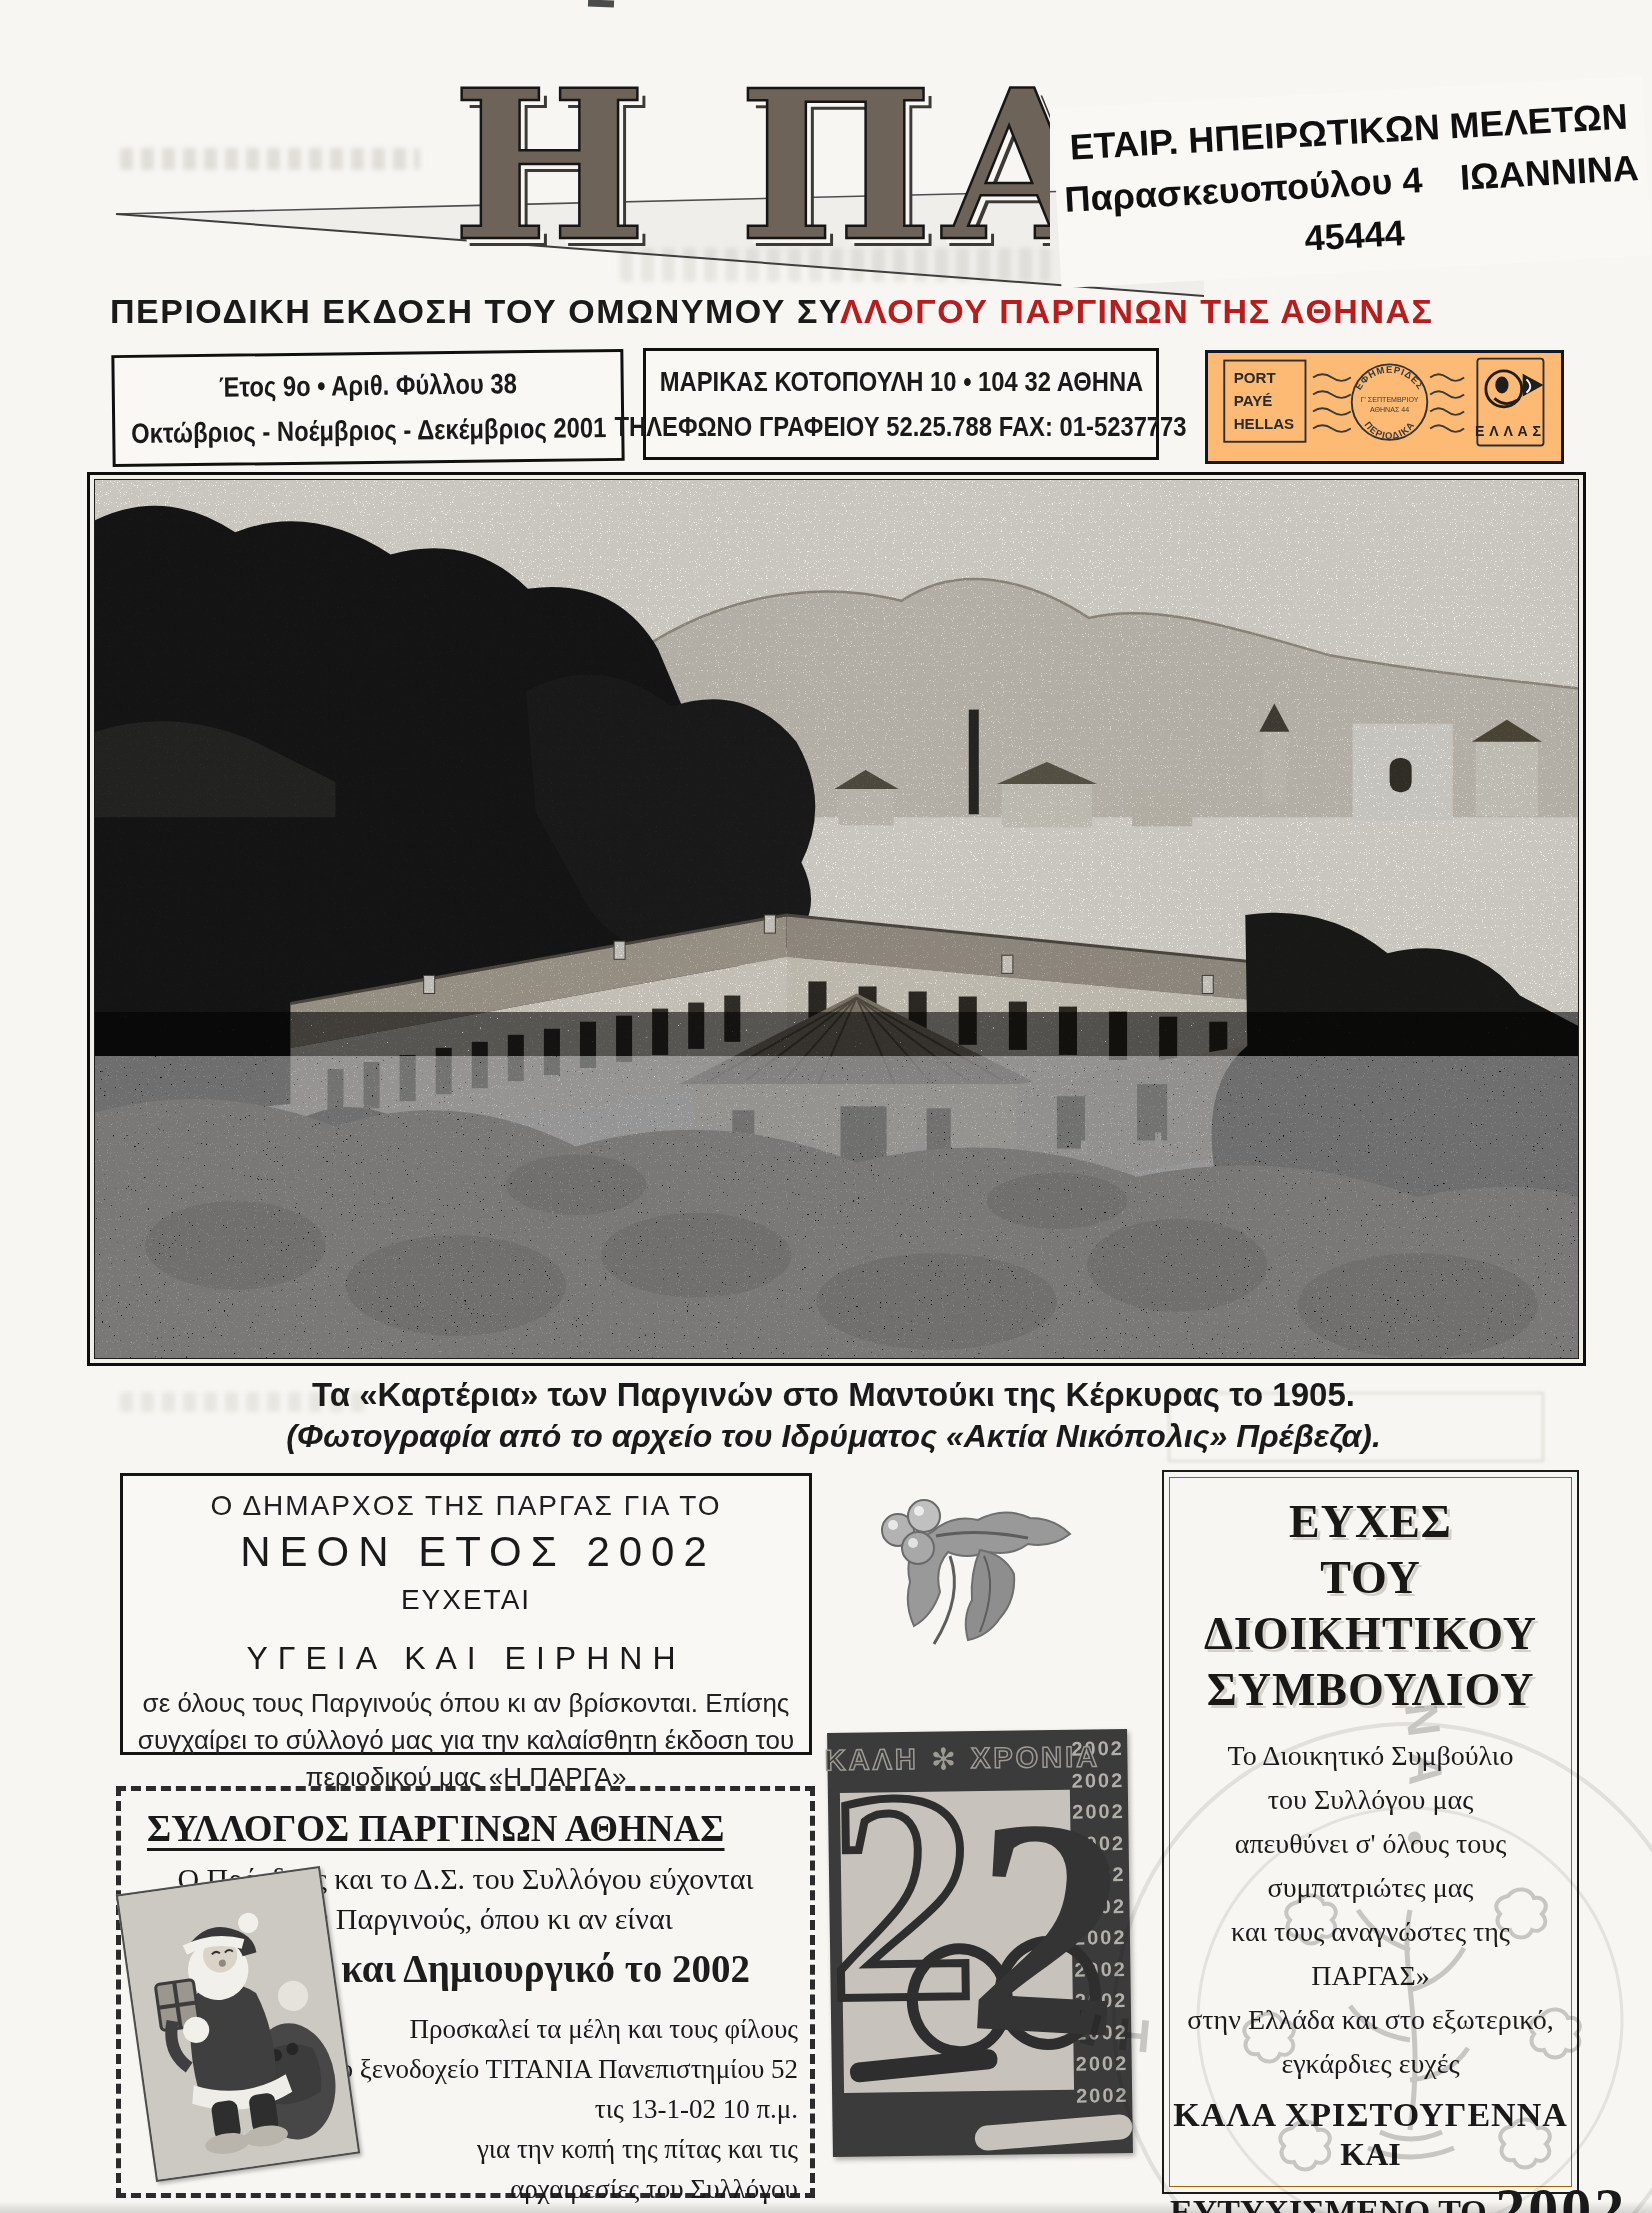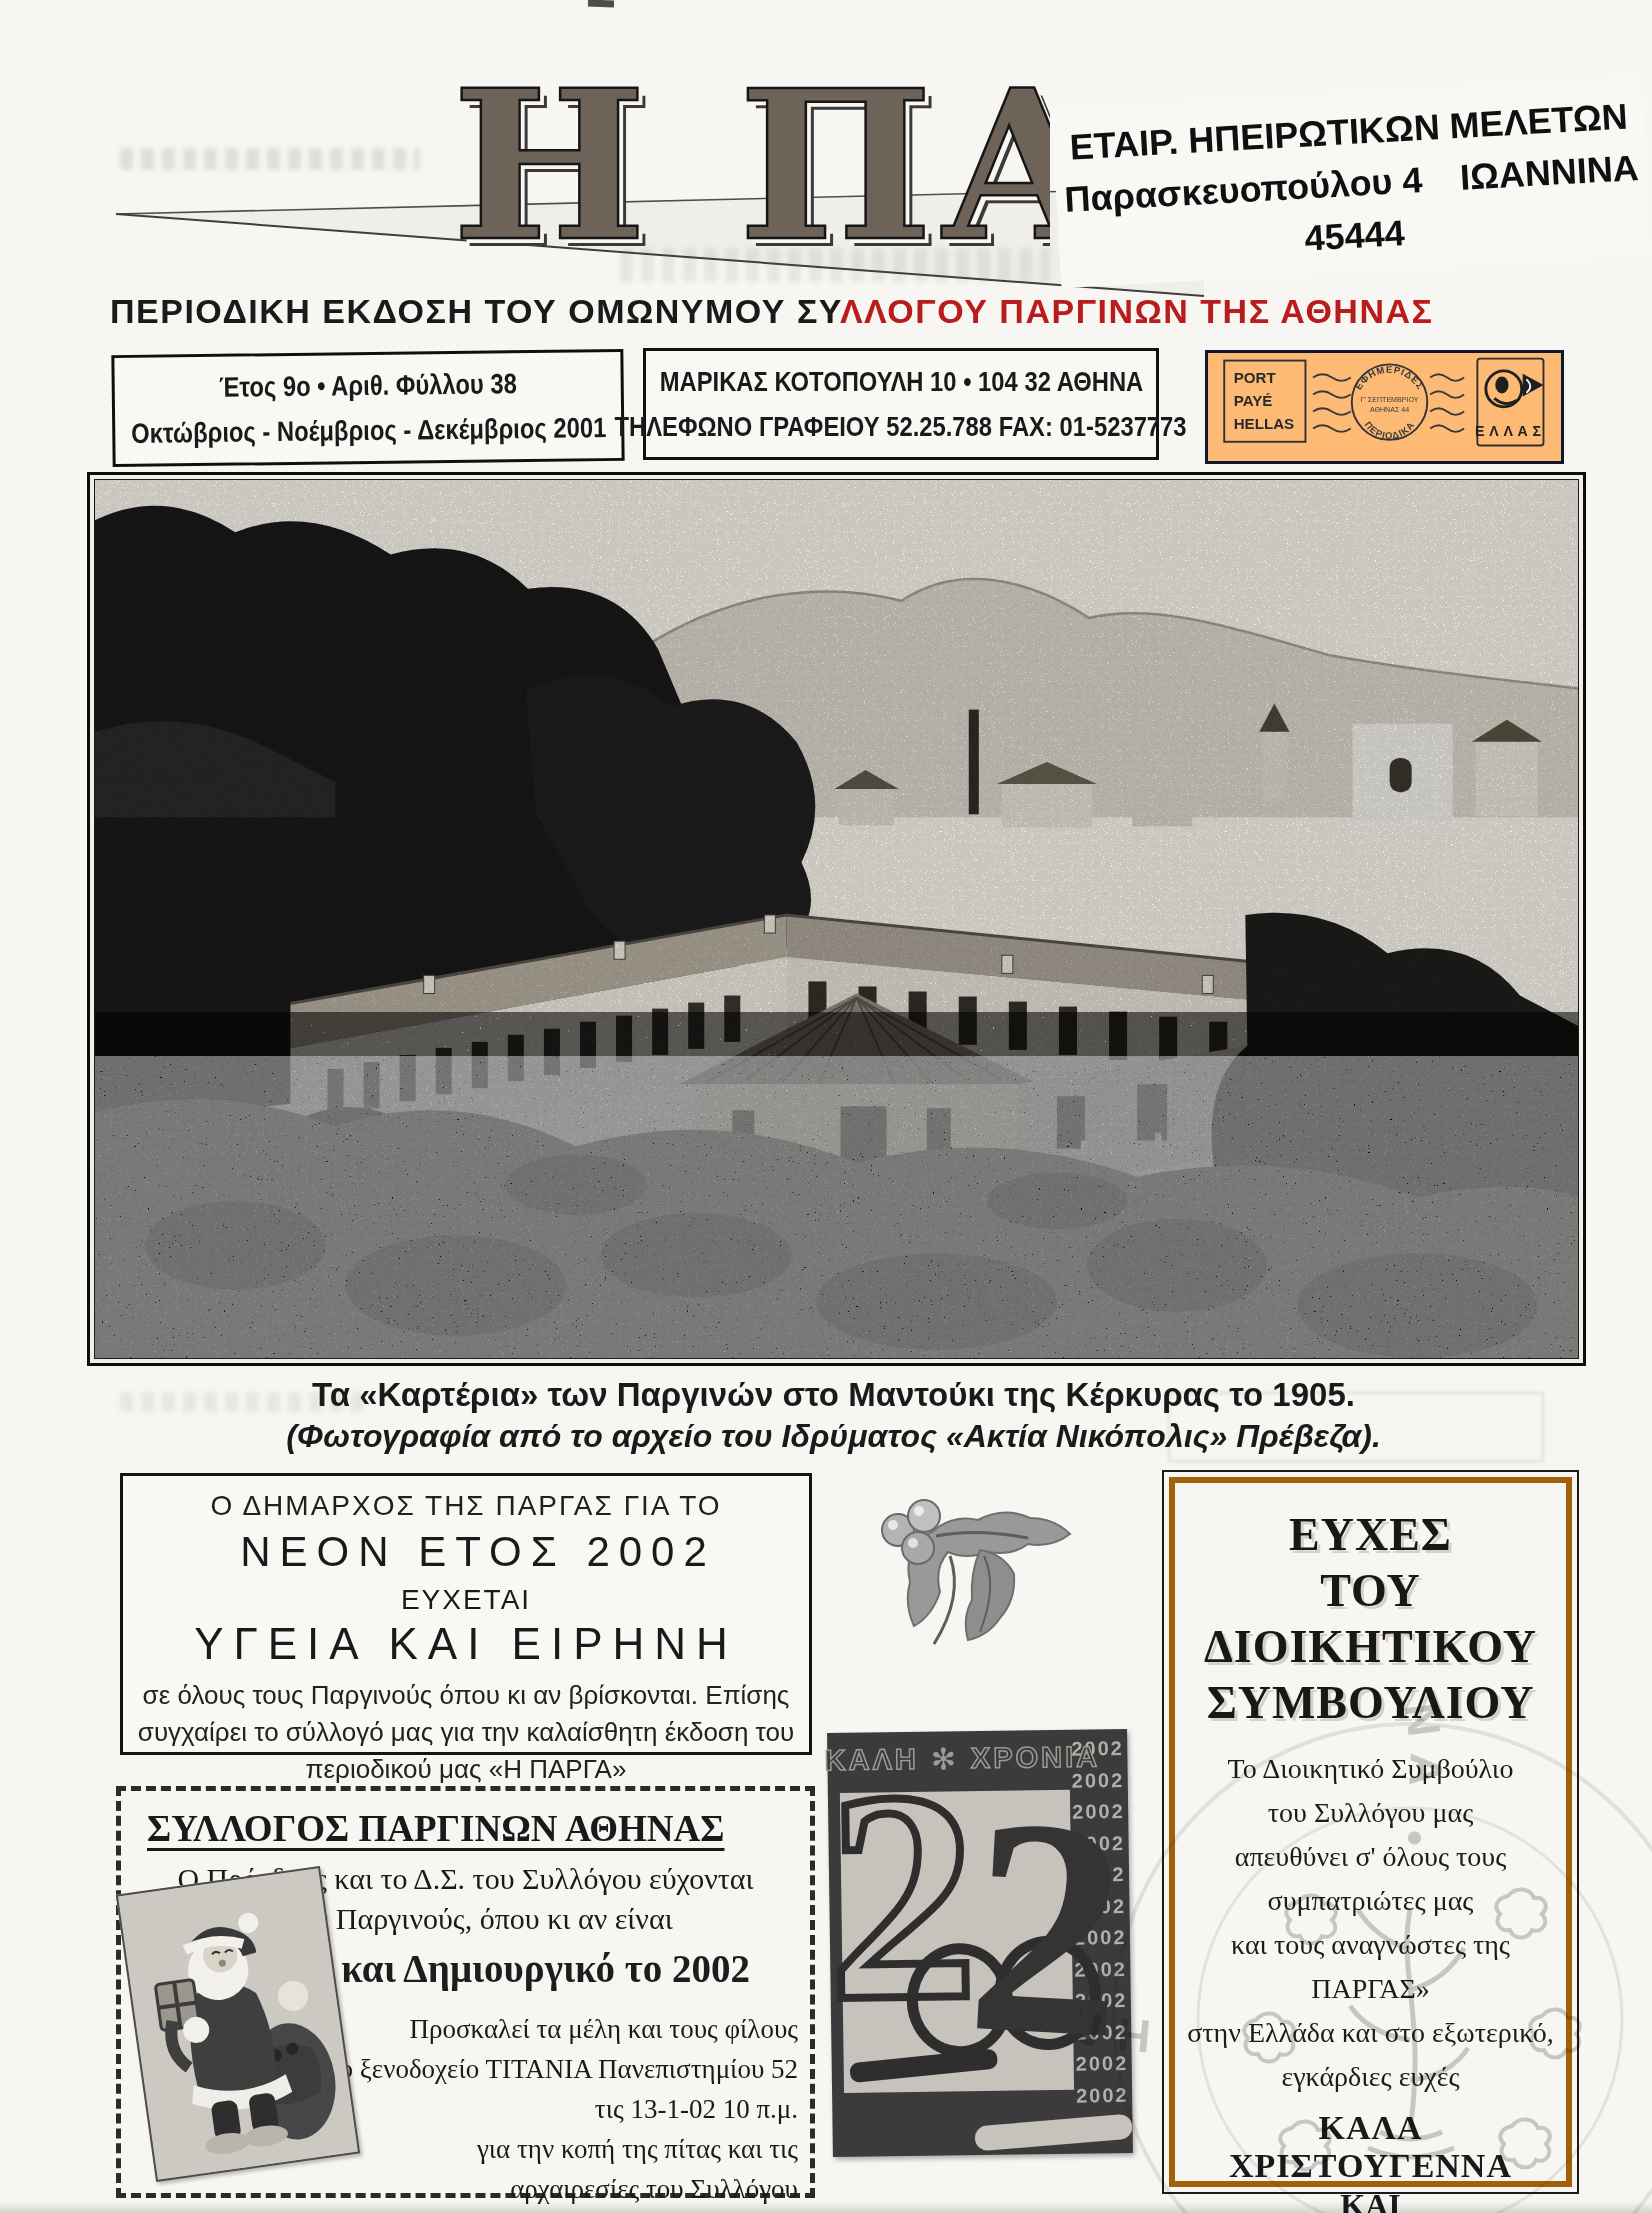--- a/index.html
+++ b/index.html
@@ -30,21 +30,21 @@
   .photo-inner{position:absolute;inset:4px;border:1px solid #1c1c1c;overflow:hidden;}
   .caption{position:absolute;left:87px;width:1493px;text-align:center;font-weight:700;}
   #caption1{top:1376px;font-size:33px;}
   #caption2{top:1418px;font-size:32px;font-style:italic;}
 
   
   #mayor-box{left:120px;top:1473px;width:692px;height:282px;border:3px solid #141414;background:#f9f8f4;text-align:center;padding-top:14px;box-sizing:border-box;}
   #mayor-box .intro{font-size:28px;letter-spacing:2px;color:#20201e;}
   #mayor-box .year{font-size:42px;letter-spacing:9px;margin-top:6px;font-weight:500;padding-left:24px;}
   #mayor-box .verb{font-size:28px;letter-spacing:2px;margin-top:8px;}
-  #mayor-box .headline{font-size:44px;letter-spacing:10px;margin-top:3px;font-weight:500;}
+  #mayor-box .headline{font-size:32px;letter-spacing:10px;margin-top:24px;font-weight:500;}
   #mayor-box .body{font-size:26px;line-height:37px;margin-top:8px;color:#222;}
 
   
   #club-box{left:116px;top:1786px;width:699px;height:412px;border:5px dashed #2b2b2b;background:transparent;box-sizing:border-box;}
   #club-box .title{font-family:"Liberation Serif","DejaVu Serif",serif;font-weight:700;font-size:37px;margin:16px 0 0 26px;text-decoration:underline;text-underline-offset:7px;display:inline-block;}
   #club-box .c-line{font-family:"Liberation Serif","DejaVu Serif",serif;font-size:30px;text-align:center;margin-top:12px;}
   #club-box .headline{font-family:"Liberation Serif","DejaVu Serif",serif;font-weight:700;font-size:39px;text-align:center;margin-top:10px;color:#1d1d1d;}
   .invite{position:absolute;right:12px;top:218px;width:486px;text-align:right;font-family:"Liberation Serif","DejaVu Serif",serif;font-size:27px;line-height:40px;}
   .santa{position:absolute;left:14px;top:88px;width:202px;height:286px;transform:rotate(-8deg);border:2px solid #4d4d4d;background:#cbc8c1;box-shadow:2px 3px 4px rgba(0,0,0,.25);}
 
@@ -58,21 +58,21 @@
   .g-two-outline{position:absolute;left:-14px;top:-68px;font-family:"Liberation Serif","DejaVu Serif",serif;font-weight:700;font-size:300px;color:transparent;-webkit-text-stroke:8px #2e2e2e;}
   .g-zero{position:absolute;border:11px solid #2e2e2e;border-radius:50%;background:transparent;}
   .g-two-dark{position:absolute;left:128px;top:-40px;font-family:"Liberation Serif","DejaVu Serif",serif;font-weight:700;font-size:310px;color:#343434;transform:rotate(4deg);z-index:3;}
   .g-bar{position:absolute;left:6px;top:264px;width:148px;height:20px;background:#2e2e2e;border-radius:9px;transform:rotate(-5deg);}
   .g-scroll{position:absolute;left:130px;top:330px;width:158px;height:25px;background:#c7c3bc;border-radius:13px;transform:rotate(-4deg);z-index:4;}
   .y-strip{position:absolute;top:4px;right:2px;width:54px;height:416px;overflow:hidden;}
   .y-strip span{display:block;font-weight:700;font-size:20px;letter-spacing:2px;line-height:31.5px;color:#b2afa8;}
 
   
   #board-box{left:1162px;top:1470px;width:413px;height:720px;border:2px solid #1b1b1b;background:transparent;}
-  #board-box .inner{position:absolute;inset:5px;border:6px solid #a16207;text-align:center;padding-top:24px;box-sizing:border-box;}
+  #board-box .inner{position:absolute;inset:5px;border:1px solid #a16207;text-align:center;padding-top:16px;box-sizing:border-box;}
   #board-box .t{font-family:"Liberation Serif","DejaVu Serif",serif;font-weight:700;font-size:46px;line-height:56px;letter-spacing:1px;color:#191816;text-shadow:3px 3px 0 #d4d1ca;}
   #board-box .b1{font-family:"Liberation Serif","DejaVu Serif",serif;font-size:28px;line-height:44px;margin-top:16px;color:#1d1c1a;}
   #board-box .h1{font-family:"Liberation Serif","DejaVu Serif",serif;font-weight:700;font-size:34px;letter-spacing:1px;margin-top:10px;}
   #board-box .h2{font-family:"Liberation Serif","DejaVu Serif",serif;font-weight:700;font-size:32px;margin-top:2px;}
   #board-box .h3{font-family:"Liberation Serif","DejaVu Serif",serif;font-weight:700;font-size:34px;margin-top:2px;white-space:nowrap;}
   #board-box .h3 .big-year{font-size:60px;letter-spacing:3px;vertical-align:-6px;}
 
   .watermark{position:absolute;left:1080px;top:1690px;width:660px;height:660px;mix-blend-mode:multiply;opacity:.55;pointer-events:none;z-index:30;}
 
   .bottom-shade{position:absolute;left:0;bottom:0;width:100%;height:12px;background:linear-gradient(180deg,rgba(0,0,0,0),rgba(0,0,0,.14));}

